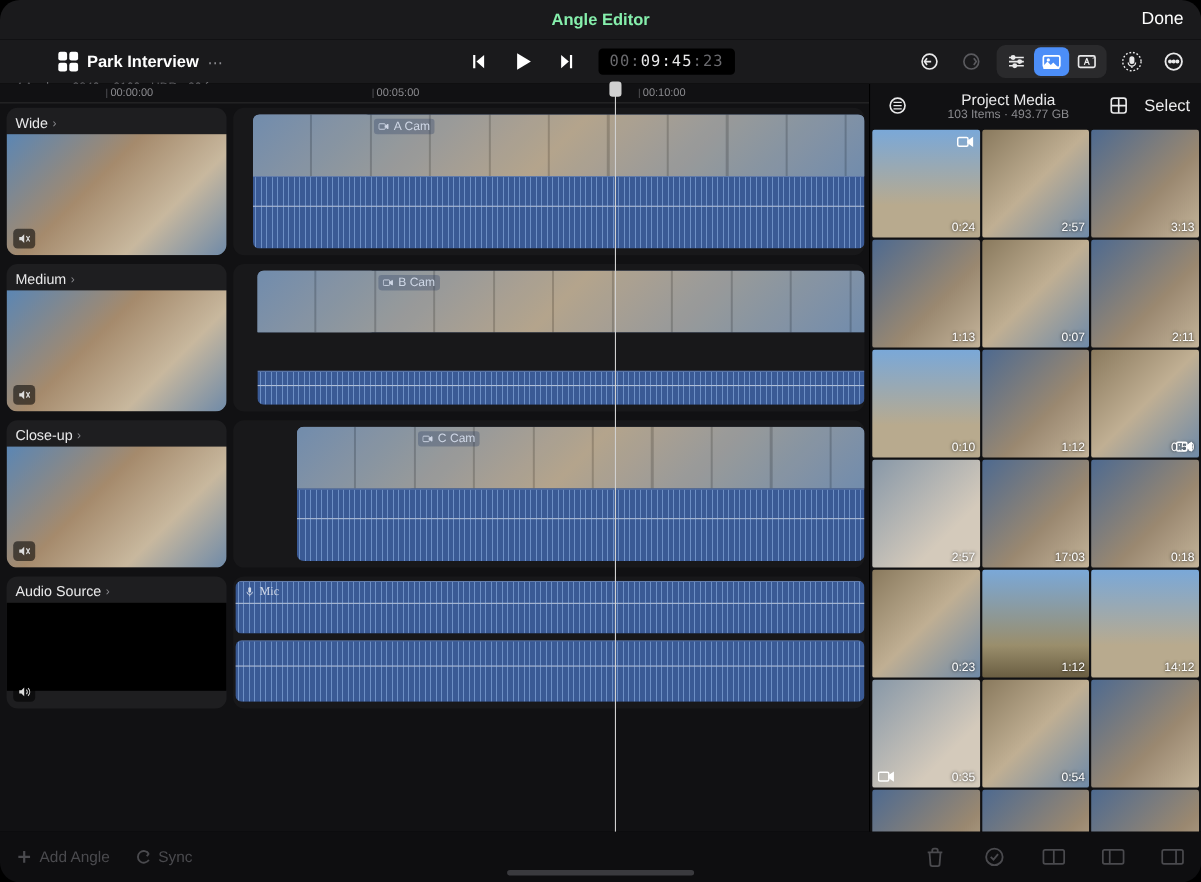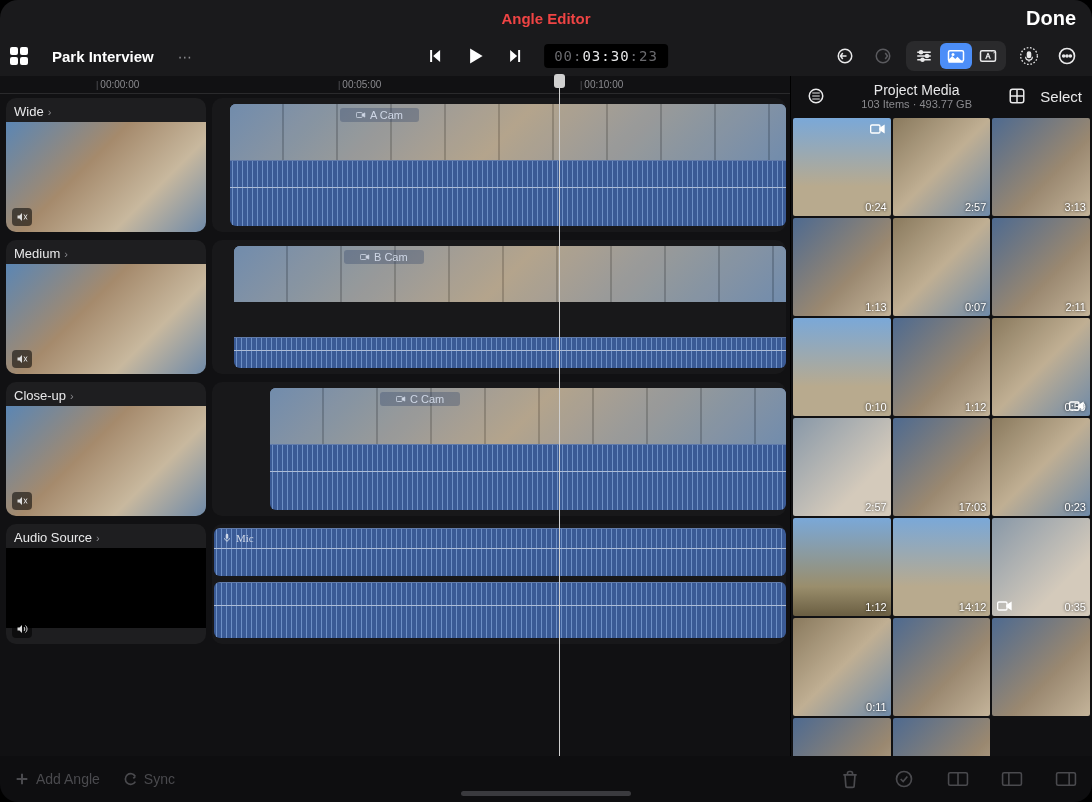--- a/index.html
+++ b/index.html
@@ -32,35 +32,35 @@
   .topbar {
     height: 36px;
     background: #1a1a1c;
     display: flex;
     justify-content: center;
     align-items: center;
     position: relative;
     border-top-left-radius: 18px;
     border-top-right-radius: 18px;
   }
-  .topbar .title { font-weight: 600; font-size: 15px; color: #ef4444; }
+  .topbar .title { font-weight: 600; font-size: 15px; color: #86efac; }
   .topbar .done {
-    position: absolute; right: 16px; font-size: 20px; font-weight: 700; color: #fff;
+    position: absolute; right: 16px; font-size: 16px; font-weight: 400; color: #fff;
   }
 
   
   .toolbar {
     height: 40px;
     background: #1a1a1c;
     display: flex;
     align-items: center;
     padding: 0 10px;
     position: relative;
   }
-  .tb-left { display: flex; align-items: flex-end; gap: 24px; flex: 0 0 auto; }
+  .tb-left { display: flex; align-items: flex-end; gap: 8px; flex: 0 0 auto; margin-left: 43px; }
   .tb-center { position:absolute; left:50%; transform:translateX(-50%); display:flex; align-items:center; gap:18px; }
   .tb-right { margin-left:auto; display:flex; align-items:center; gap:8px; }
 
   .grid-icon { width:18px; height:18px; display:grid; grid-template-columns:1fr 1fr; grid-template-rows:1fr 1fr; gap:2px; }
   .grid-icon span { background:#fff; border-radius:2px; }
 
   .project-title { font-size: 15px; font-weight: 600; color:#fff; }
   .ellipsis { color:#8a8a8e; font-size:14px; }
   .meta-line { position:absolute; top:38px; left:14px; font-size:11px; color:#8a8a8e; }
 
@@ -152,21 +152,21 @@
   }
   .clip .vid .filmstrip {
     position:absolute; inset:0;
     background:
      repeating-linear-gradient(90deg, rgba(255,255,255,.05) 0 52px, rgba(0,0,0,.15) 52px 54px),
      linear-gradient(135deg,#6a86a8,#b09f86,#6a86a8);
   }
   .clip .vid .cliplabel {
     position:absolute; top:4px; left:110px; font-size:11px; color:#cfd7e6;
     display:flex; align-items:center; gap:4px;
-    background:rgba(40,60,100,.3); padding:1px 16px; border-radius:3px;
+    background:rgba(40,60,100,.3); padding:1px 4px; border-radius:3px;
   }
   .clip .aud {
     flex:1; background:#3a5a95; position:relative;
     border-top:1px solid rgba(255,255,255,.2);
   }
   .clip .aud::after{
     content:""; position:absolute; inset:0;
     background:
       repeating-linear-gradient(90deg,
         rgba(120,160,220,.0) 0 2px,
@@ -275,21 +275,21 @@
       <svg width="20" height="20" viewBox="0 0 16 16">
           <path d="M4 2l10 6-10 6z"></path>
         </svg>
     </div>
     <div class="transport-btn">
       <svg width="16" height="16" viewBox="0 0 16 16">
           <path d="M11 2h2v12h-2zM3 2l7 6-7 6z"></path>
         </svg>
     </div>
     <div class="timecode">
-      <span class="dim">00:</span><span>03:30</span><span class="dim">:23</span>
+      <span class="dim">00:</span><span>09:45</span><span class="dim">:23</span>
     </div>
   </div>
 
   <div class="tb-right">
     <div class="icon-btn">
       <svg width="18" height="18" viewBox="0 0 24 24" fill="none" stroke="currentColor" stroke-width="2">
           <circle cx="12" cy="12" r="9"></circle>
           <path d="M9 8l-3 4 3 4M6 12h8a4 4 0 0 1 0 0"></path>
         </svg>
     </div>
@@ -551,40 +551,43 @@
               <path d="M15 8l6-4v10l-6-4z" fill="#fff"></path>
             </svg>
           </div>
         </div>
         <div class="mitem car">
           <div class="dur">2:57</div>
         </div>
         <div class="mitem person">
           <div class="dur">17:03</div>
         </div>
+        <div class="mitem person">
+          <div class="dur">0:18</div>
+        </div>
         <div class="mitem rock">
           <div class="dur">0:23</div>
         </div>
         <div class="mitem tree">
           <div class="dur">1:12</div>
         </div>
         <div class="mitem sky">
           <div class="dur">14:12</div>
         </div>
         <div class="mitem car">
           <div class="dur">0:35</div>
           <div class="cam bl">
             <svg width="16" height="12" viewBox="0 0 24 18" fill="none" stroke="#fff" stroke-width="2">
               <rect x="1" y="3" width="14" height="12" rx="2"></rect>
               <path d="M15 8l6-4v10l-6-4z" fill="#fff"></path>
             </svg>
           </div>
         </div>
         <div class="mitem rock">
-          <div class="dur">0:11</div>
+          <div class="dur">0:54</div>
         </div>
         <div class="mitem person"></div>
         <div class="mitem person"></div>
         <div class="mitem person"></div>
         <div class="mitem person"></div>
       </div>
   </div>
 </div>
 
 <div class="bottom">

